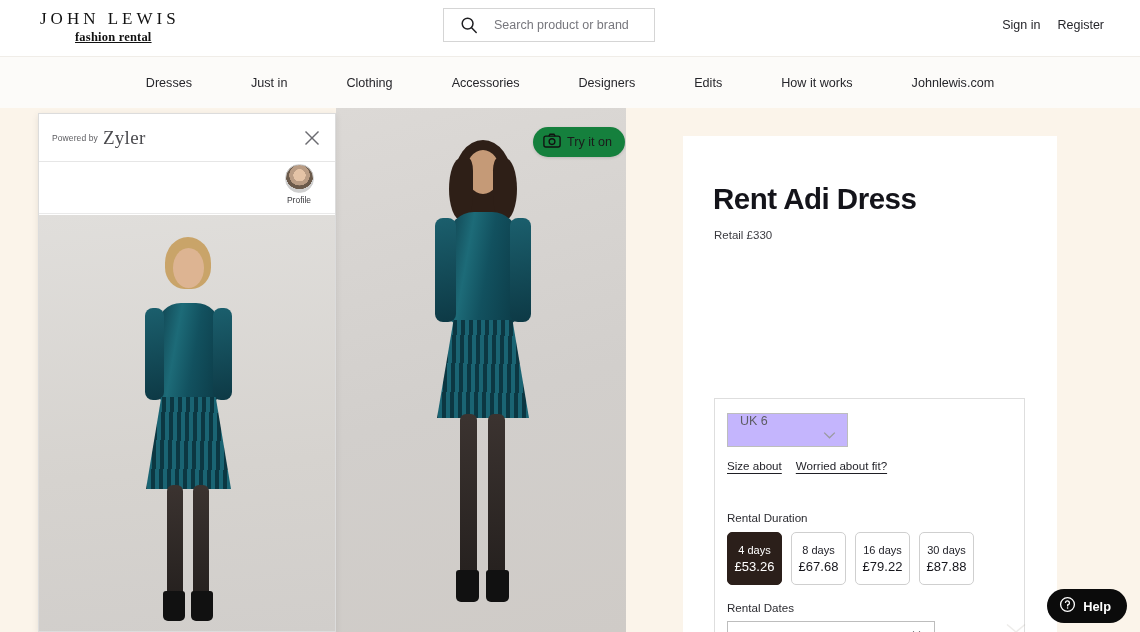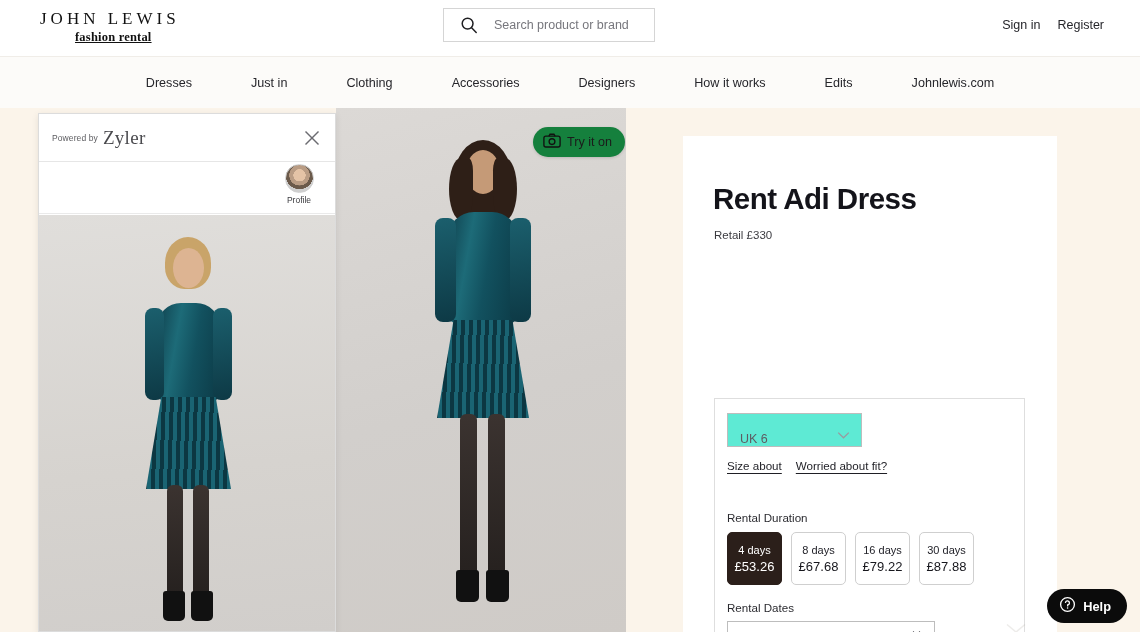--- a/index.html
+++ b/index.html
@@ -170,23 +170,23 @@
   .options-box {
     position: absolute; left: 31px; top: 262px;
     width: 311px; height: 313px;
     border: 1px solid #dedede; background: #fff;
   }
   .opt-label {
     font-size: 11.6px; color: #2b2b30; margin-bottom: 7px; display: block;
   }
   .size-group { position: absolute; left: 12px; top: 14px; width: 290px; }
   .size-select {
-    position: relative; width: 135px; height: 34px;
-    border: 1px solid #bdbdbd; background: #5eead4;
-    display: flex; align-items: flex-end; cursor: pointer;
+    position: relative; width: 121px; height: 34px;
+    border: 1px solid #bdbdbd; background: #c4b5fd;
+    display: flex; align-items: flex-start; cursor: pointer;
   }
   .size-value { font-size: 12.5px; color: #5d5d63; margin-left: 12px; }
   .chev { position: absolute; right: 11px; top: 12px; }
   .size-links {
     margin-top: 12px; display: flex; gap: 14px;
   }
   .size-links a {
     font-size: 11.6px; color: #1f1f25; text-decoration: underline;
     text-underline-offset: 3px;
   }
@@ -250,22 +250,22 @@
       <a href="#">Register</a>
     </div>
   </div>
 
   <nav class="nav" id="nav-root">
       <a class="nav-item" href="#">Dresses</a>
       <a class="nav-item" href="#">Just in</a>
       <a class="nav-item" href="#">Clothing</a>
       <a class="nav-item" href="#">Accessories</a>
       <a class="nav-item" href="#">Designers</a>
+      <a class="nav-item" href="#">Edits</a>
       <a class="nav-item" href="#">How it works</a>
-      <a class="nav-item" href="#">Edits</a>
       <a class="nav-item" href="#">Johnlewis.com</a>
     </nav>
 
   <div class="content">
 
     <div class="product-photo">
       <div class="photo-bg"></div>
 
       <div class="fig" style="left:0;top:0;width:290px;height:524px;">
         <div class="hair" style="left:118px;top:32px;width:58px;height:78px;background:#2e1f17;"></div>

